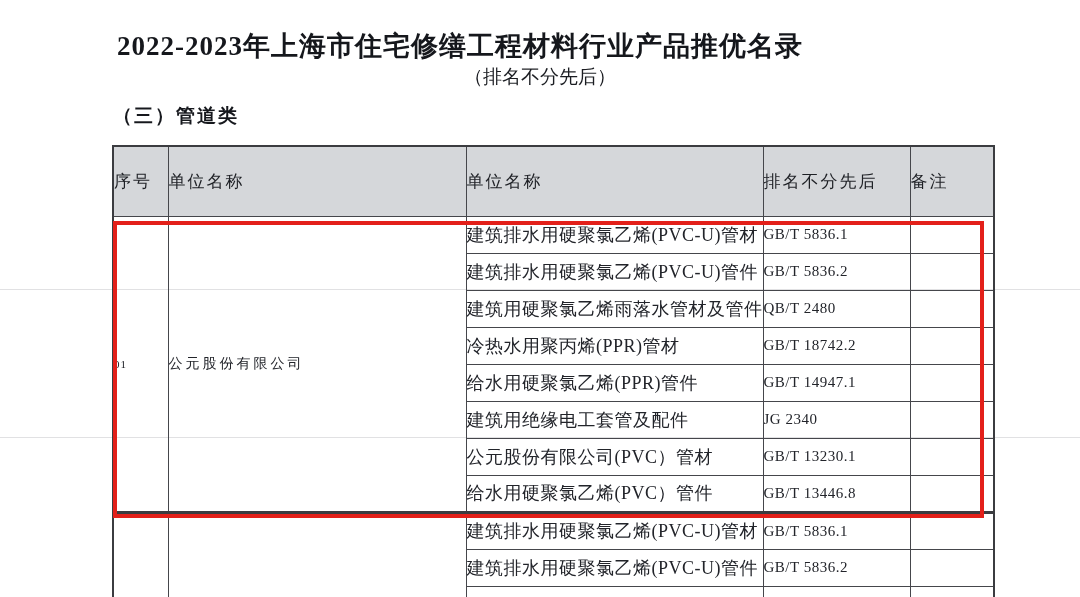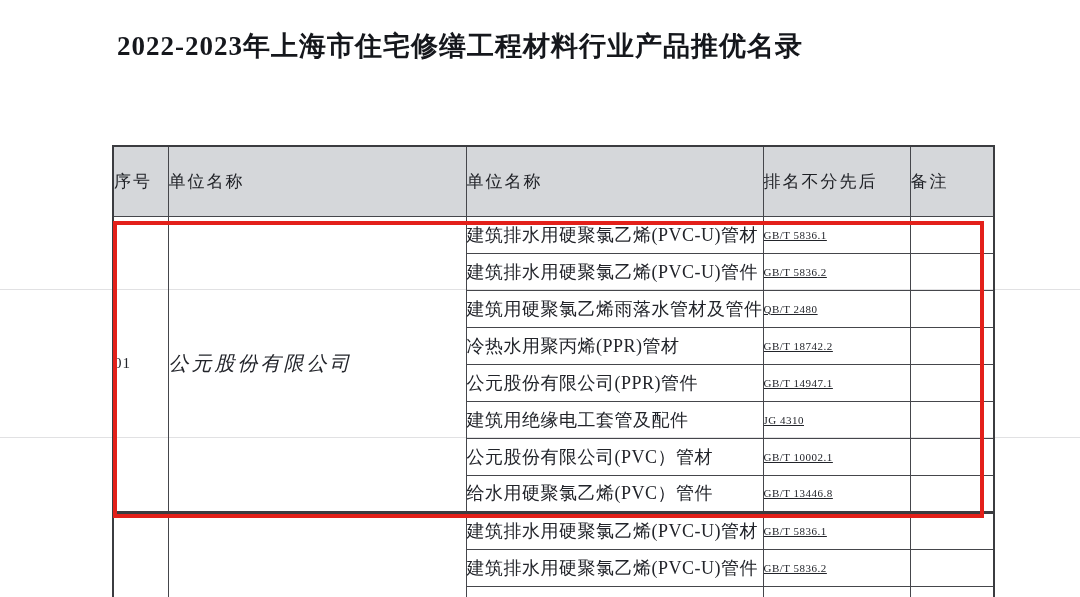--- a/index.html
+++ b/index.html
@@ -74,35 +74,34 @@
   table.list { border: 2px solid #3b3c40; }
   tr.header-row th {
     height: 70px;
     background: #d5d7da;
     font-size: 17px;
     font-weight: normal;
     letter-spacing: 2px;
     color: #1d1f24;
   }
   td.seq-cell {
-    font-size: 15px;
+    font-size: 11px;
     letter-spacing: 1px;
     font-family: "Liberation Serif", "DejaVu Serif", serif;
   }
   td.company-cell {
-    font-size: 20px;
+    font-size: 14px;
     letter-spacing: 3px;
-    font-style: italic;
   }
   td.pname-cell {
     height: 37px;
     font-size: 18px;
     letter-spacing: 0.5px;
   }
-  td.pstd-cell { font-size: 11px; letter-spacing: 0.5px; text-decoration: underline; }
+  td.pstd-cell { font-size: 15px; letter-spacing: 0.5px; }
   td.premark-cell { font-size: 15px; }
   tr.block-start td { border-top: 3px solid #3b3c40; }
 
   .highlight-box {
     position: absolute;
     left: 113px;
     top: 221px;
     width: 871px;
     height: 297px;
     border: 4px solid #e3201a;
@@ -111,20 +110,22 @@
 </style>
 </head>
 <body>
 
 <div class="page">
 
   <div class="scan-line l1"></div>
   <div class="scan-line l2"></div>
 
   <div class="doc-title">2022-2023年上海市住宅修缮工程材料行业产品推优名录</div>
+  <div class="doc-subtitle">（排名不分先后）</div>
+  <div class="section-heading">（三）管道类</div>
 
   <table class="list">
     <colgroup>
       <col style="width:55px">
       <col style="width:298px">
       <col style="width:297px">
       <col style="width:147px">
       <col style="width:84px">
     </colgroup>
     <tbody>
@@ -152,32 +153,32 @@
         <td class="pname-cell">建筑用硬聚氯乙烯雨落水管材及管件</td>
         <td class="pstd-cell">QB/T 2480</td>
         <td class="premark-cell"></td>
       </tr>
       <tr>
         <td class="pname-cell">冷热水用聚丙烯(PPR)管材</td>
         <td class="pstd-cell">GB/T 18742.2</td>
         <td class="premark-cell"></td>
       </tr>
       <tr>
-        <td class="pname-cell">公元股份有限公司(PPR)管件</td>
+        <td class="pname-cell">给水用硬聚氯乙烯(PPR)管件</td>
         <td class="pstd-cell">GB/T 14947.1</td>
         <td class="premark-cell"></td>
       </tr>
       <tr>
         <td class="pname-cell">建筑用绝缘电工套管及配件</td>
-        <td class="pstd-cell">JG 4310</td>
+        <td class="pstd-cell">JG 2340</td>
         <td class="premark-cell"></td>
       </tr>
       <tr>
         <td class="pname-cell">公元股份有限公司(PVC）管材</td>
-        <td class="pstd-cell">GB/T 10002.1</td>
+        <td class="pstd-cell">GB/T 13230.1</td>
         <td class="premark-cell"></td>
       </tr>
       <tr>
         <td class="pname-cell">给水用硬聚氯乙烯(PVC）管件</td>
         <td class="pstd-cell">GB/T 13446.8</td>
         <td class="premark-cell"></td>
       </tr>
 
       <tr class="block-start">
         <td class="seq-cell" rowspan="3"></td>

